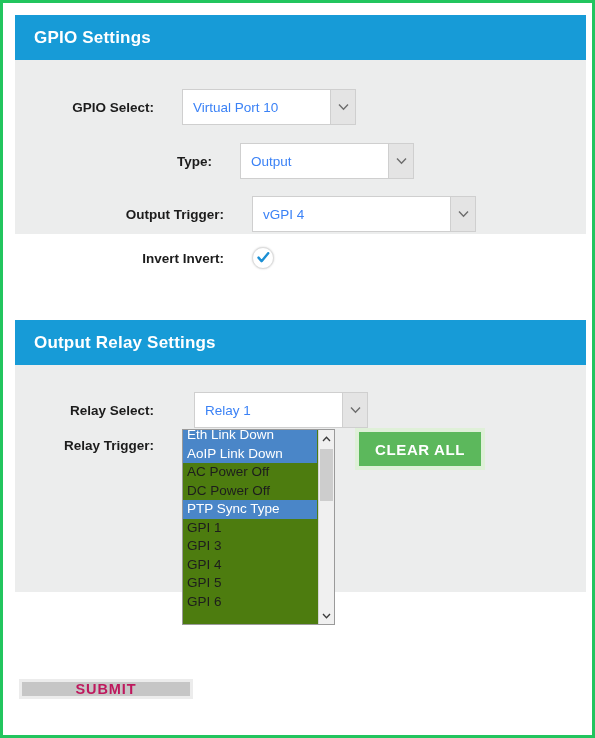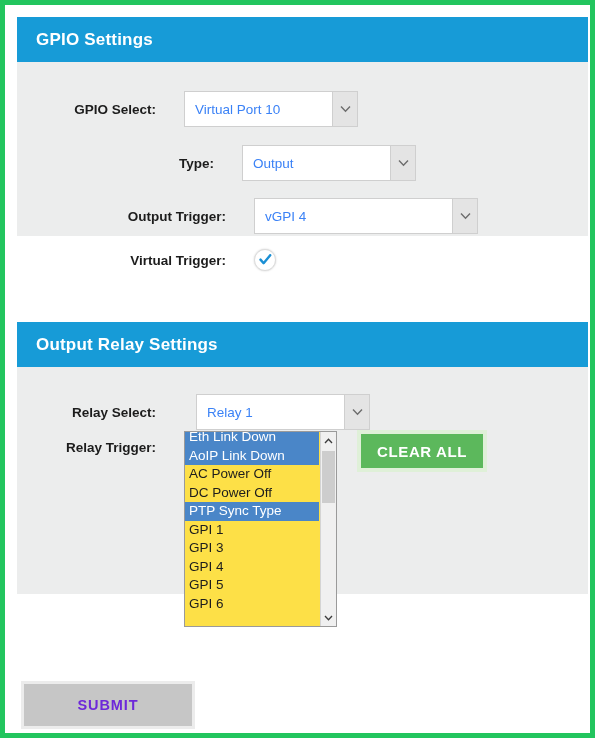--- a/index.html
+++ b/index.html
@@ -12,21 +12,21 @@
     height: 738px;
     font-family: "Liberation Sans", sans-serif;
     -webkit-font-smoothing: antialiased;
   }
 
   .page {
     position: relative;
     width: 595px;
     height: 738px;
     box-sizing: border-box;
-    border: 5px solid #22c55e;
+    border: 3px solid #22c55e;
     background: #ffffff;
     overflow: hidden;
   }
 
   
   .panel {
     position: absolute;
     left: 12px;
     width: 571px;
     background: #eceded;
@@ -113,21 +113,21 @@
     justify-content: center;
     box-sizing: border-box;
   }
   .toggle-check svg { display: block; }
 
   
   .listbox {
     position: relative;
     width: 153px;
     height: 196px;
-    background: #fde047;
+    background: #4d7c0f;
     border: 1px solid #9a9a9a;
     box-sizing: border-box;
     overflow: hidden;
     font-size: 13.5px;
   }
   .listbox-inner {
     position: absolute;
     left: 0;
     top: -4px;
     right: 17px;
@@ -192,24 +192,24 @@
     font-weight: bold;
     letter-spacing: 0.6px;
     box-sizing: content-box;
   }
 
   .btn-submit {
     position: absolute;
     left: 16px;
     top: 676px;
     width: 174px;
-    height: 48px;
+    height: 20px;
     background: #c6c6c6;
     border: 3px solid #ececec;
-    color: #6d28d9;
+    color: #be185d;
     font-size: 14.5px;
     font-weight: bold;
     letter-spacing: 0.9px;
     display: flex;
     align-items: center;
     justify-content: center;
     box-sizing: border-box;
   }
 </style>
 </head>
@@ -253,21 +253,21 @@
           <span class="select-value">vGPI 4</span>
           <span class="select-arrow">
             <svg width="11" height="8" viewBox="0 0 11 8">
                 <path d="M1 1.6 L5.5 6.2 L10 1.6" fill="none" stroke="#6d6d6d" stroke-width="1.4"></path>
               </svg>
           </span>
         </div>
       </div>
 
       <div class="form-row" style="left:29px; top:187px;">
-        <span class="field-label" style="width:180px;">Virtual Trigger:</span>
+        <span class="field-label" style="width:180px;">Invert Invert:</span>
         <div class="toggle-check" style="margin-left:28px;">
           <span>
             <svg width="13" height="12" viewBox="0 0 13 12">
                 <path d="M1.5 5.6 L4.6 9.2 L11.2 1.2" fill="none" stroke="#1b8fd4" stroke-width="2.4" stroke-linecap="round" stroke-linejoin="round"></path>
               </svg>
           </span>
         </div>
       </div>
 
     </div>

